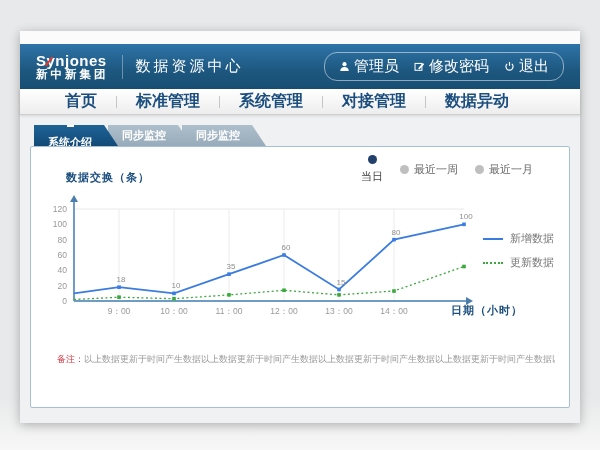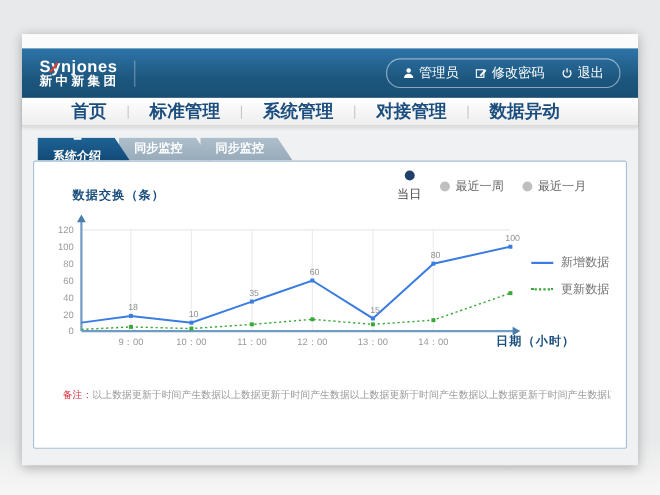--- a/index.html
+++ b/index.html
@@ -22,21 +22,21 @@
   }
   .logo { line-height:1.05; position:relative; }
   .brand { font-size:15px; font-weight:bold; color:#fff; letter-spacing:.5px; position:relative; }
   .red-slash { position:absolute; left:12px; top:3px; width:2px; height:11px; background:#e23b30; transform:rotate(38deg); }
   .company { font-size:11.5px; font-weight:bold; color:#fff; letter-spacing:3px; }
   .vdiv { width:1px; height:24px; background:rgba(255,255,255,.35); margin:0 13px; }
   .app-title { font-size:15px; color:#fff; letter-spacing:3px; }
   .user-pill {
     margin-left:auto; display:flex; align-items:center; gap:15px;
     border:1px solid rgba(255,255,255,.5); border-radius:13px;
-    padding:4px 14px; font-size:12px; color:#fff;
+    padding:4px 14px; font-size:15px; color:#fff;
   }
   .umenu-item { display:flex; align-items:center; gap:4px; cursor:pointer; white-space:nowrap; }
   .uicon { width:11px; height:11px; display:block; }
 
   
   .nav {
     height:26px; display:flex; align-items:center; padding-left:26px;
     background:linear-gradient(180deg,#ffffff 0%,#ededed 100%);
     border-bottom:1px solid #cfcfcf; box-shadow:0 1px 3px rgba(0,0,0,.12);
     position:relative; z-index:5;
@@ -95,20 +95,21 @@
 <div class="window">
   <div class="win-top"></div>
 
   <header class="hdr">
     <div class="logo">
       <div class="brand">Synjones</div>
       <i class="red-slash"></i>
       <div class="company">新中新集团</div>
     </div>
     <div class="vdiv"></div>
+    <div class="app-title">数据资源中心</div>
 
     <div class="user-pill">
       <span class="umenu-item">
         <svg class="uicon" viewBox="0 0 16 16">
           <circle cx="8" cy="4.6" r="3" fill="#fff"></circle>
           <path d="M1.8 14.5c0-3.4 2.8-5.6 6.2-5.6s6.2 2.2 6.2 5.6z" fill="#fff"></path>
         </svg>
         <span>管理员</span>
       </span>
       <span class="umenu-item">

